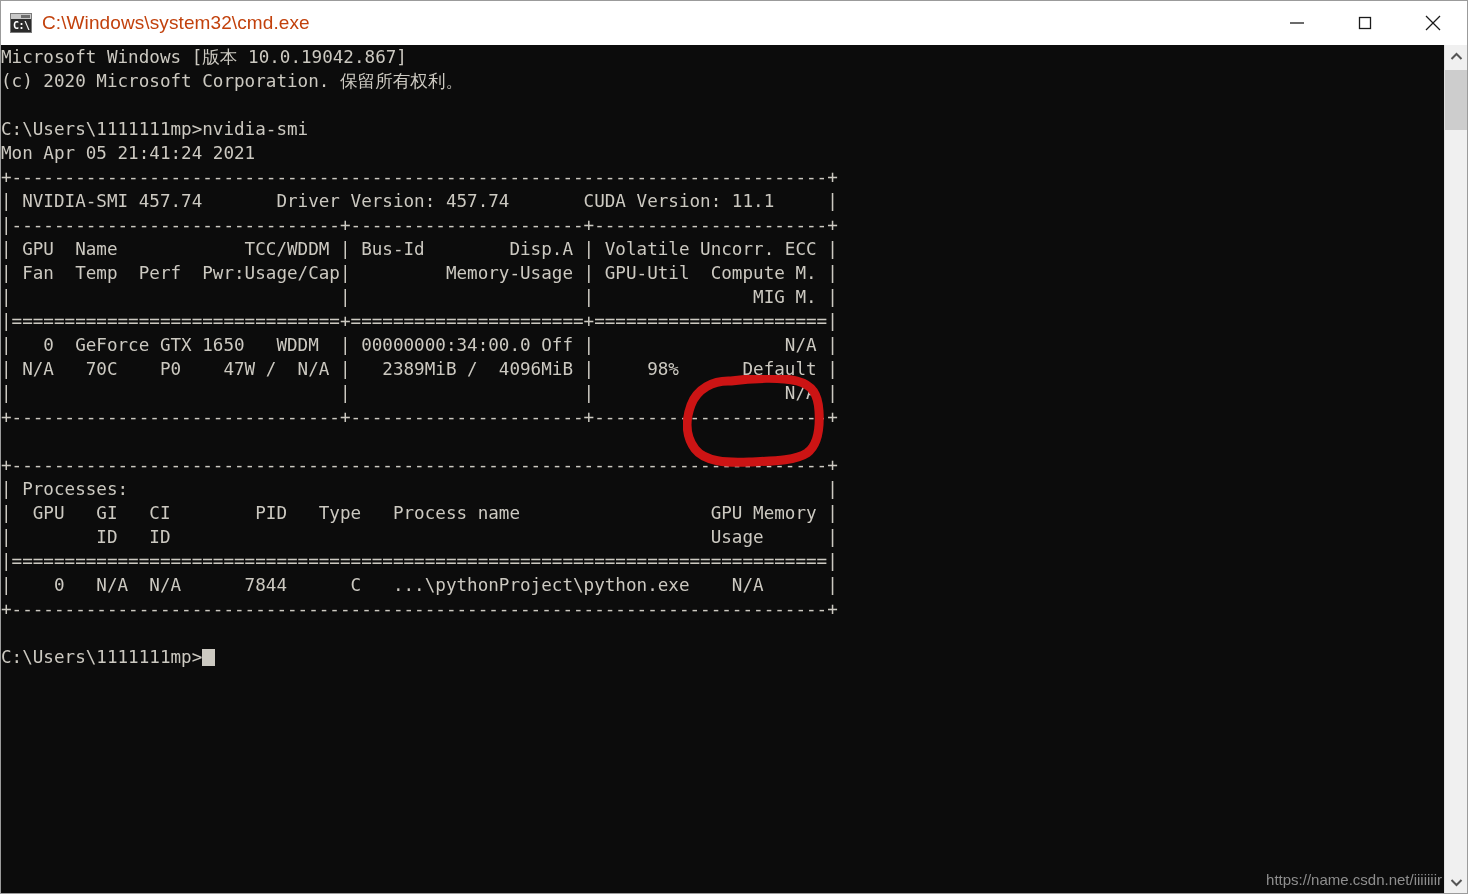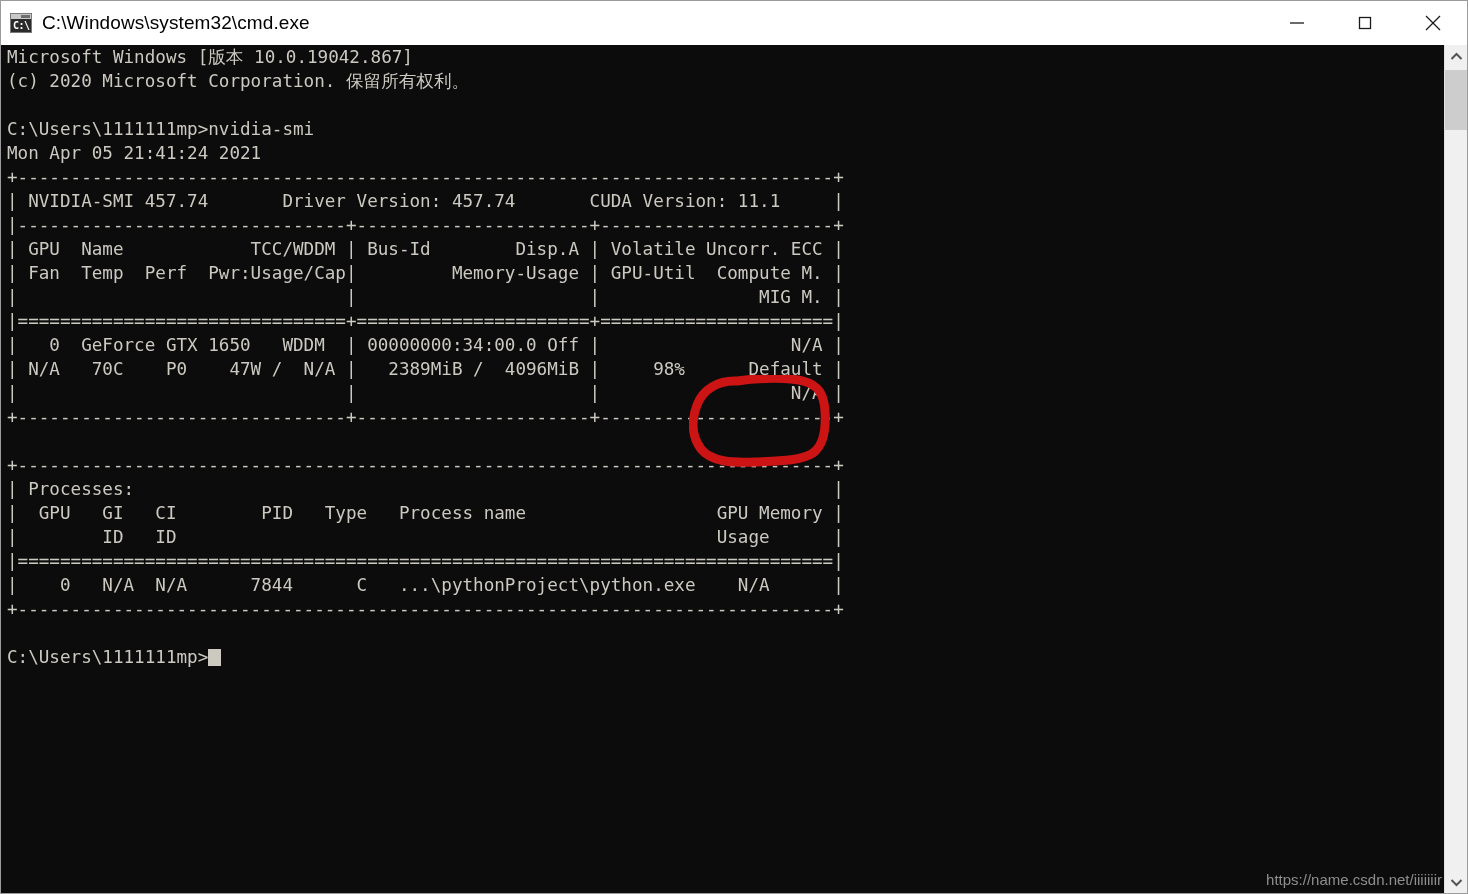--- a/index.html
+++ b/index.html
@@ -70,21 +70,21 @@
     color: #ffffff;
     font-family: "DejaVu Sans Mono", monospace;
     font-size: 10px;
     line-height: 13px;
     font-weight: bold;
     letter-spacing: -0.5px;
   }
   #title-text {
     font-family: "Liberation Sans", sans-serif;
     font-size: 19px;
-    color: #000000;
+    color: #c2410c;
     white-space: nowrap;
     letter-spacing: 0.1px;
   }
   #window-controls {
     position: absolute;
     right: 0;
     top: 0;
     height: 44px;
     display: flex;
     align-items: stretch;
@@ -95,21 +95,21 @@
     display: flex;
     align-items: center;
     justify-content: center;
     background: #ffffff;
   }
   .wctl svg { display: block; }
 
   
   #console {
     position: absolute;
-    left: 6px;
+    left: 0;
     top: 44px;
     width: 1310px;
     height: 849px;
     background: #0c0c0c;
     overflow: hidden;
   }
   #screen {
     position: absolute;
     left: 0;
     top: 0;

